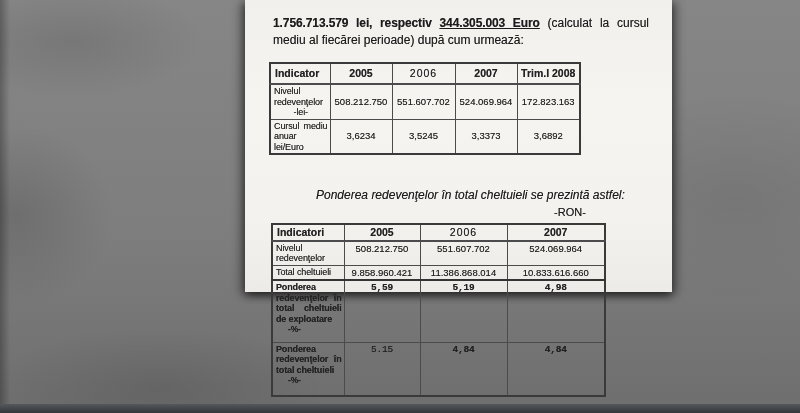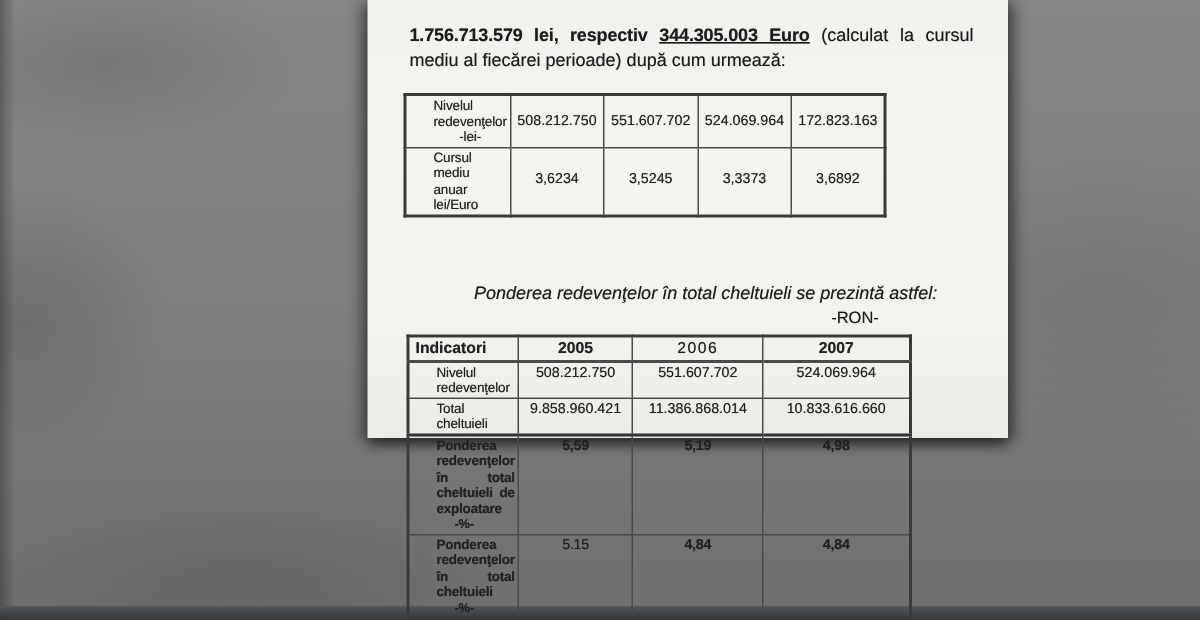--- a/index.html
+++ b/index.html
@@ -34,31 +34,31 @@
   .unit-label{position:absolute;left:302px;top:206px;width:46px;font-size:11px;text-align:center;}
 
   table{border-collapse:collapse;table-layout:fixed;position:absolute;
     background:transparent;font-size:9.5px;line-height:10.5px;color:#222;}
   table, td, th{border:1px solid #4b4b4b;}
   table{border-width:2px;border-color:#3a3a3a;}
   th{font-weight:bold;font-size:10.5px;text-align:center;padding:2px 1px;vertical-align:middle;}
   th.lblh{text-align:left;padding-left:4px;}
   th.light{font-weight:400;letter-spacing:1px;}
   td{padding:1px 2px;overflow:hidden;}
-  td.lblcell{text-align:justify;vertical-align:top;font-size:9px;letter-spacing:-.1px;padding-left:18px;}
+  td.lblcell{text-align:justify;vertical-align:top;font-size:9px;letter-spacing:-.1px;padding-left:3px;}
   td.val{text-align:center;}
   .t1{left:24px;top:62px;}
   .t1 td.val{vertical-align:middle;}
   .t1 .sub{display:block;text-align:right;text-align-last:center;}
   .t2{left:26px;top:223px;}
   .t2 td.val{vertical-align:top;padding-top:2px;}
   .t2 .hrow th{border-bottom-width:2px;}
   .t1 .hrow th{border-bottom-width:2px;}
   .boldrow td{font-weight:bold;letter-spacing:-.15px;}
-  .boldrow td.val{font-weight:bold;}
+  .boldrow td.val{font-weight:bold;font-family:Liberation Mono, monospace;}
   .lastrow td.v1{font-weight:400;}
   .thick-top td{border-top-width:2px;border-top-color:#333;}
   .suffix{display:block;text-align:left;text-align-last:left;padding-left:12px;font-size:8.5px;}
 </style>
 </head>
 <body>
 
 <div class="scene">
   <div class="left-edge-shade"></div>
   <div class="bottom-shade"></div>
@@ -76,20 +76,27 @@
 
     <table class="t1">
       <colgroup>
           <col style="width:60px">
           <col style="width:62px">
           <col style="width:63px">
           <col style="width:62px">
           <col style="width:63px">
         </colgroup>
       <tbody>
+          <tr class="hrow" style="height:21px">
+        <th class="lblh">Indicator</th>
+        <th>2005</th>
+        <th class="light">2006</th>
+        <th>2007</th>
+        <th>Trim.I  2008</th>
+      </tr>
       <tr style="height:30px">
         <td class="lblcell">
           <span>Nivelul redevenţelor</span>
           <span class="sub">-lei-</span>
         </td>
         <td class="val">508.212.750</td>
         <td class="val">551.607.702</td>
         <td class="val">524.069.964</td>
         <td class="val">172.823.163</td>
       </tr>

